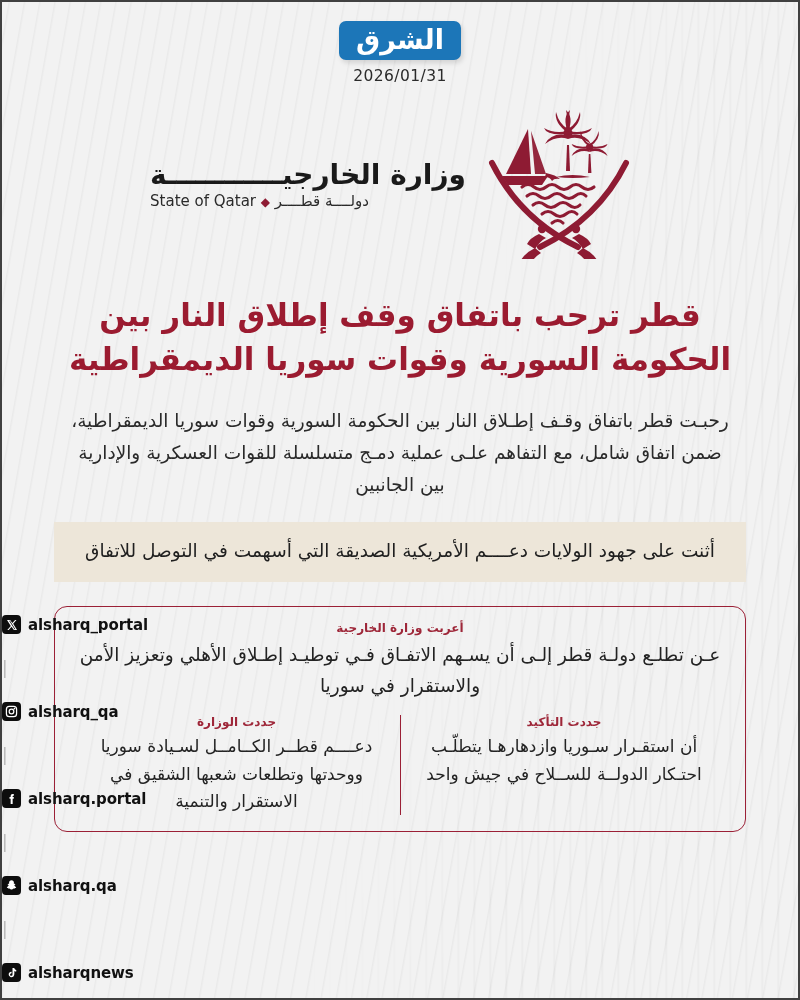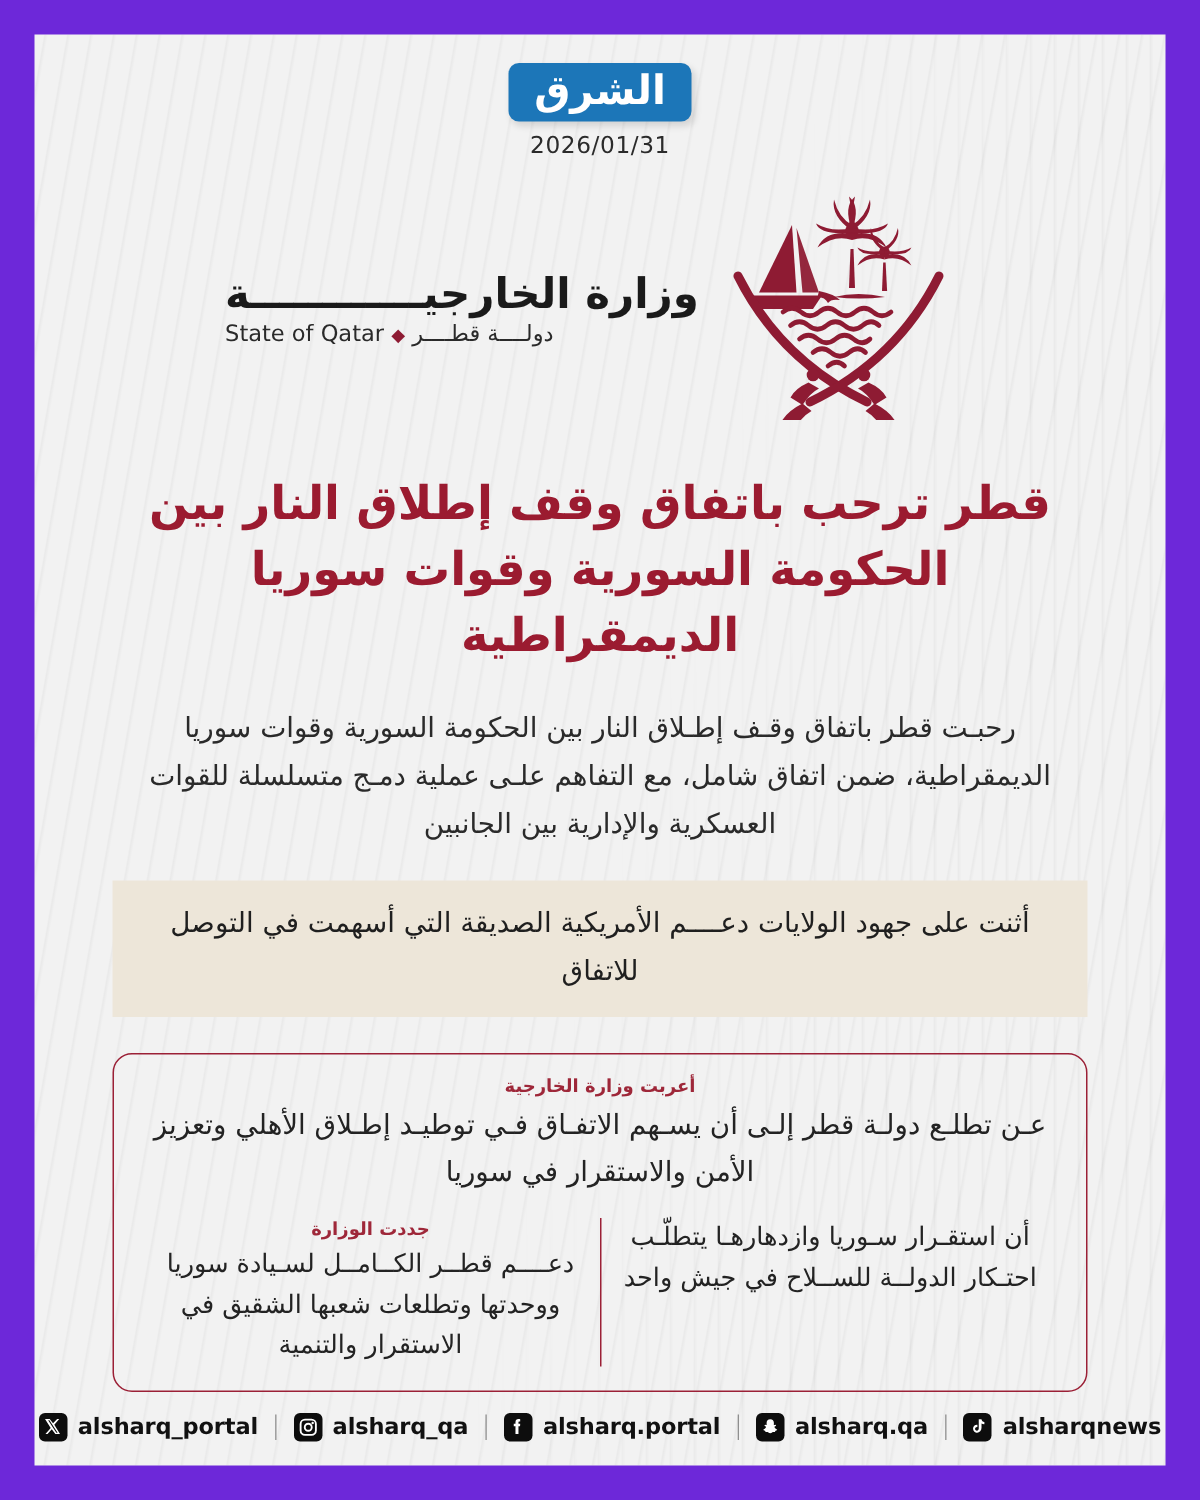--- a/index.html
+++ b/index.html
@@ -6,22 +6,22 @@
   html, body {
     width:800px; height:1000px;
     font-family:"DejaVu Sans","Liberation Sans",sans-serif;
     background:#8E1B33;
   }
 
   
   .page {
     position:relative;
     width:800px; height:1000px;
-    background:#6d28d9;
-    padding:23px;
+    background:#404040;
+    padding:2px;
   }
   .canvas {
     position:relative;
     width:100%; height:100%;
     background:#f2f2f2;
     overflow:hidden;
   }
 
   
   .tex-a, .tex-b, .tex-c {
@@ -178,24 +178,25 @@
   .col { flex:1 1 50%; padding:0 14px; }
   .col.right { border-left:1.4px solid #9B2036; }
   .col .panel-head { margin-bottom:4px; }
   .col .panel-body { font-size:17px; line-height:1.6; }
 
   
   .footer {
     position:absolute;
     left:0; right:0; bottom:16px;
     display:flex;
-    align-items:center;
+    align-items:flex-start;
     justify-content:center;
-    gap:9px;
+    gap:24px;
     z-index:3;
+    flex-direction:column;
   }
   .social { display:flex; align-items:center; gap:7px; }
   .social .handle {
     font-size:15px;
     font-weight:bold;
     color:#111;
     letter-spacing:-0.1px;
   }
   .sep { color:#8a8a8a; font-size:17px; font-weight:300; }
   .sicon {
@@ -303,20 +304,21 @@
       <p class="lead">رحبـت قطر باتفاق وقـف إطـلاق النار بين الحكومة السورية وقوات سوريا الديمقراطية، ضمن اتفاق شامل، مع التفاهم علـى عملية دمـج متسلسلة للقوات العسكرية والإدارية بين الجانبين</p>
 
       <div class="highlight">أثنت على جهود الولايات دعــــم الأمريكية الصديقة التي أسهمت في التوصل للاتفاق</div>
 
       <div class="panel">
         <div class="panel-head">أعربت وزارة الخارجية</div>
         <div class="panel-body">عـن تطلـع دولـة قطر إلـى أن يسـهم الاتفـاق فـي توطيـد إطـلاق الأهلي وتعزيز الأمن والاستقرار في سوريا</div>
 
         <div class="cols">
           <div class="col right">
+            <div class="panel-head">جددت التأكيد</div>
             <div class="panel-body">أن استقـرار سـوريا وازدهارهـا يتطلّـب احتـكار الدولــة للســلاح في جيش واحد</div>
           </div>
           <div class="col">
             <div class="panel-head">جددت الوزارة</div>
             <div class="panel-body">دعــــم قطــر الكــامــل لسـيادة سوريا ووحدتها وتطلعات شعبها الشقيق في الاستقرار والتنمية</div>
           </div>
         </div>
       </div>
 
     </div>

